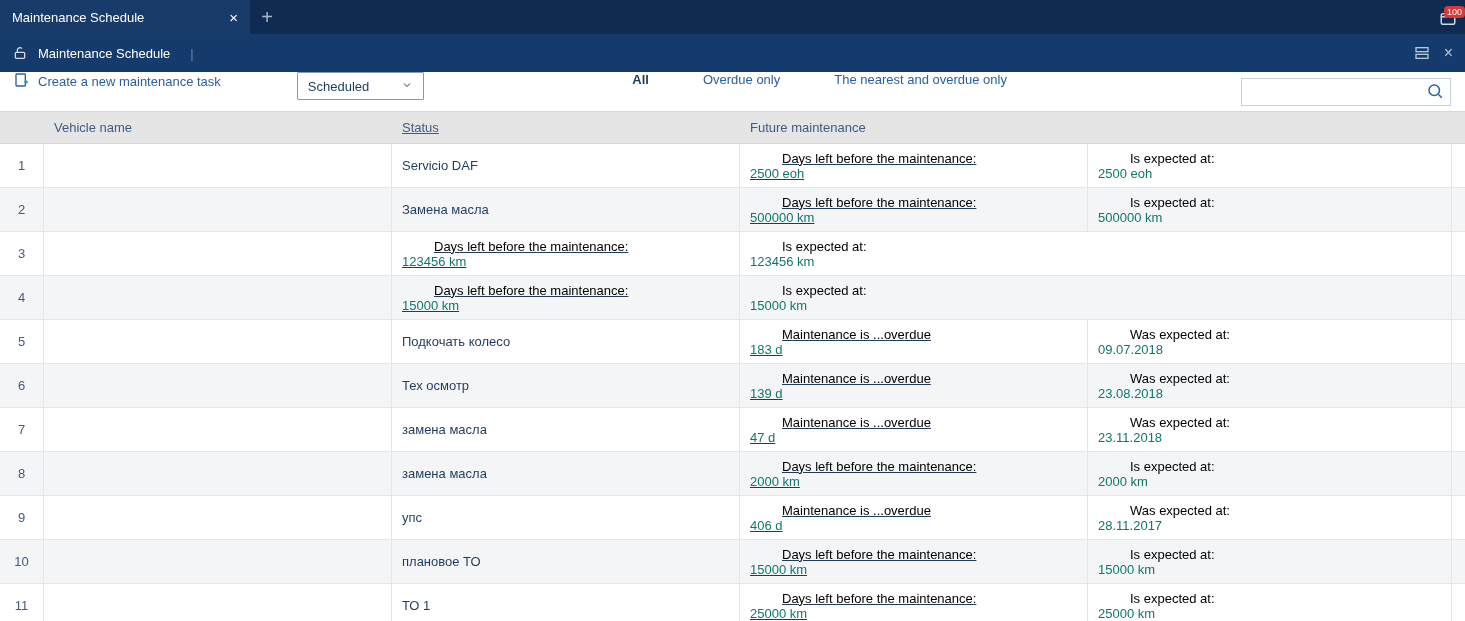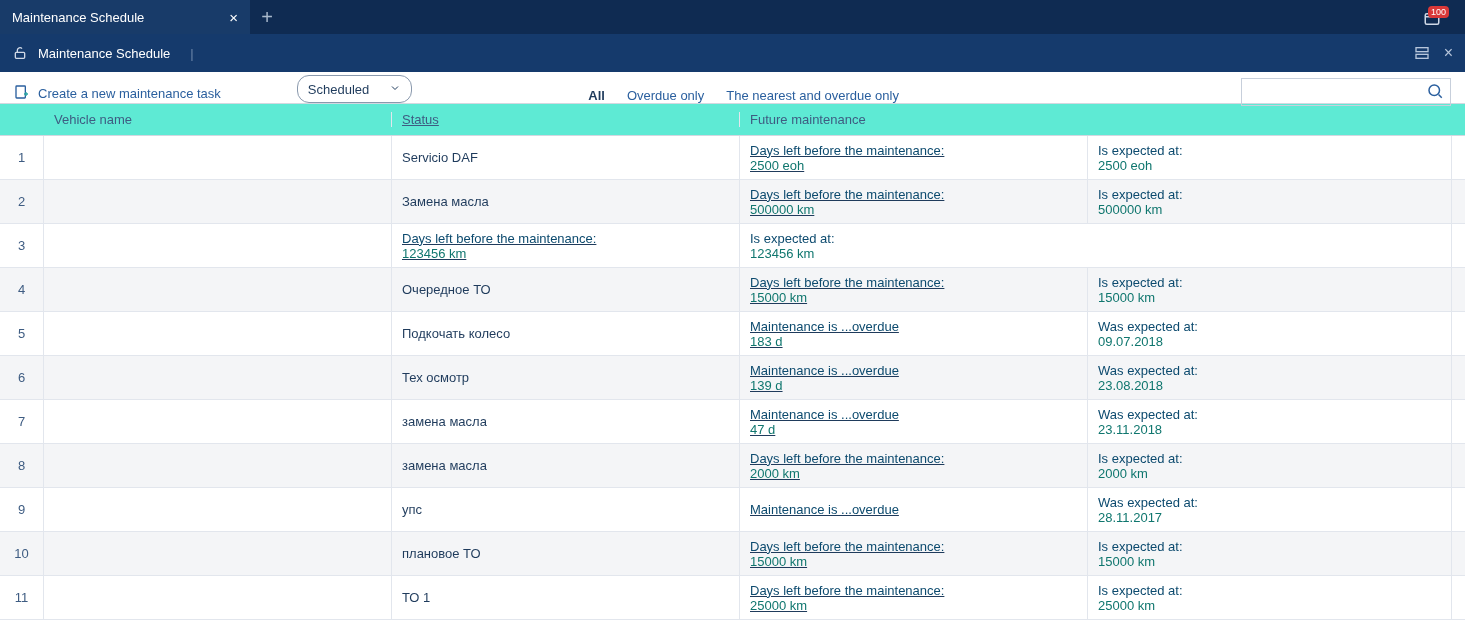--- a/index.html
+++ b/index.html
@@ -30,90 +30,90 @@
     gap: 50px;
     min-width: 250px;
     justify-content: space-between;
   }
   .tab-close { color: #ffffff; font-size: 15px; cursor: pointer; }
   .tab-add {
     display: flex; align-items: center; justify-content: center;
     width: 34px; height: 34px; color: #a9b9cc; font-size: 20px; cursor: pointer;
   }
   .tabbar-right {
-    position: absolute; right: 24px; top: 0; height: 38px; display: flex; align-items: center;
+    position: absolute; right: 8px; top: 0; height: 38px; display: flex; align-items: center;
   }
   .notif-icon { position: relative; color: #cfd8e6; }
   .notif-icon svg { width: 18px; height: 18px; }
   .notif-badge {
     position: absolute; top: -4px; right: -8px;
     background: #d93838; color: #fff; font-size: 9px; padding: 0 3px;
     border-radius: 4px; line-height: 12px; min-width: 16px; text-align: center;
   }
   .breadcrumb {
     display: flex; align-items: center; justify-content: space-between;
     background: #153a6c; height: 38px; padding: 0 12px; color: #fff;
   }
   .breadcrumb-left { display: flex; align-items: center; gap: 10px; }
   .breadcrumb-left svg { width: 16px; height: 16px; }
   .breadcrumb-sep { color: #6b86aa; margin-left: 10px; }
   .breadcrumb-right { display: flex; align-items: center; gap: 14px; color: #b7c6dc; }
   .breadcrumb-right svg { width: 16px; height: 16px; }
   .icon-btn { cursor: pointer; display: inline-flex; align-items: center; }
   .toolbar {
-    display: flex; align-items: flex-end; height: 32px;
+    display: flex; align-items: flex-start; height: 40px;
     border-bottom: 1px solid #d3d8e0; padding: 0 14px; gap: 16px;
     position: relative;
   }
   .create-btn { display: flex; align-items: center; gap: 8px; color: #2a5f9e; cursor: pointer; }
   .create-btn svg { width: 16px; height: 16px; }
   .select-box {
     display: flex; align-items: center; justify-content: space-between;
-    border: 1px solid #8a99ad; border-radius: 12px; height: 28px; padding: 0 10px;
-    min-width: 110px; color: #1f3b5c; cursor: pointer; gap: 20px;
+    border: 1px solid #8a99ad; border-radius: 1px; height: 28px; padding: 0 10px;
+    min-width: 110px; color: #1f3b5c; cursor: pointer; gap: 32px;
     margin-left: 60px;
   }
   .select-box svg { width: 12px; height: 12px; }
   .filters { display: flex; gap: 22px; margin-left: 160px; }
-  .filter-item { color: #2a5f9e; cursor: pointer; }
+  .filter-item { color: #2a5f9e; cursor: pointer; margin-left: 32px; }
   .filter-item.active { color: #1f3b5c; font-weight: bold; }
   .search-box {
     position: absolute; right: 14px; top: 6px;
     display: flex; align-items: center; border: 1px solid #c7cfdb;
     height: 28px; width: 210px; padding: 0 8px;
   }
   .search-box input {
     border: none; outline: none; flex: 1; font-size: 13px; color: #1f3b5c;
     background: transparent;
   }
   .search-box svg { width: 18px; height: 18px; color: #2a5f9e; }
   .grid { width: 100%; }
   .grid-header {
     display: flex; height: 32px; align-items: center;
-    border-bottom: 1px solid #d3d8e0; color: #3e5c82; background: #5eead4;
+    border-bottom: 1px solid #d3d8e0; color: #3e5c82; background: #e5e5e5;
   }
   .col-num   { width: 44px; flex: 0 0 44px; text-align: center; border-right: 1px solid #e2e6ed; }
   .col-veh   { width: 348px; flex: 0 0 348px; padding-left: 10px; border-right: 1px solid #e2e6ed; }
   .col-maint { width: 348px; flex: 0 0 348px; padding-left: 10px; border-right: 1px solid #e2e6ed; }
   .col-status{ width: 348px; flex: 0 0 348px; padding-left: 10px; border-right: 1px solid #e2e6ed; text-decoration: underline; }
   .col-future{ flex: 1 1 auto; padding-left: 10px; padding-right: 20px; }
   .scroll-gutter { width: 14px; flex: 0 0 14px; border-left: 1px solid #e2e6ed; }
   .grid-body { }
   .grid-row {
     display: flex; min-height: 44px; border-bottom: 1px solid #e2e6ed;
     color: #1f3b5c;
   }
   .grid-row.alt { background: #f4f5f7; }
   .grid-row .col-num {
     display: flex; align-items: center; justify-content: center;
     font-size: 13px; color: #3e5c82; background: #fff; border-right: 1px solid #e2e6ed;
   }
   .grid-row.alt .col-num { background: #f4f5f7; }
   .cell { display: flex; flex-direction: column; justify-content: center; padding: 6px 10px; }
-  .cell-line1 { color: #0c4a6e; }
+  .cell-line1 { color: #000000; margin-left: 32px; }
   .cell-line2 { color: #0f766e; }
 </style>
 </head>
 <body>
 
 <div class="tabbar">
   <div class="tab">
     <span>Maintenance Schedule</span>
     <span class="tab-close">×</span>
   </div>
@@ -231,21 +231,20 @@
         </div>
         <div class="col-future cell">
           <div class="cell-line1">Is expected at:</div>
           <div class="cell-line2">123456 km</div>
         </div>
         <div class="scroll-gutter"></div>
       </div>
       <div class="grid-row alt">
         <div class="col-num">4</div>
         <div class="col-veh cell"></div>
-        <div class="col-maint cell">Очередное ТО</div>
         <div class="col-status cell">
           <div class="cell-line1">Days left before the maintenance:</div>
           <div class="cell-line2">15000 km</div>
         </div>
         <div class="col-future cell">
           <div class="cell-line1">Is expected at:</div>
           <div class="cell-line2">15000 km</div>
         </div>
         <div class="scroll-gutter"></div>
       </div>
@@ -304,20 +303,21 @@
           <div class="cell-line2">2000 km</div>
         </div>
         <div class="scroll-gutter"></div>
       </div>
       <div class="grid-row">
         <div class="col-num">9</div>
         <div class="col-veh cell"></div>
         <div class="col-maint cell">упс</div>
         <div class="col-status cell">
           <div class="cell-line1">Maintenance is ...overdue</div>
+          <div class="cell-line2">406 d</div>
         </div>
         <div class="col-future cell">
           <div class="cell-line1">Was expected at:</div>
           <div class="cell-line2">28.11.2017</div>
         </div>
         <div class="scroll-gutter"></div>
       </div>
       <div class="grid-row alt">
         <div class="col-num">10</div>
         <div class="col-veh cell"></div>

